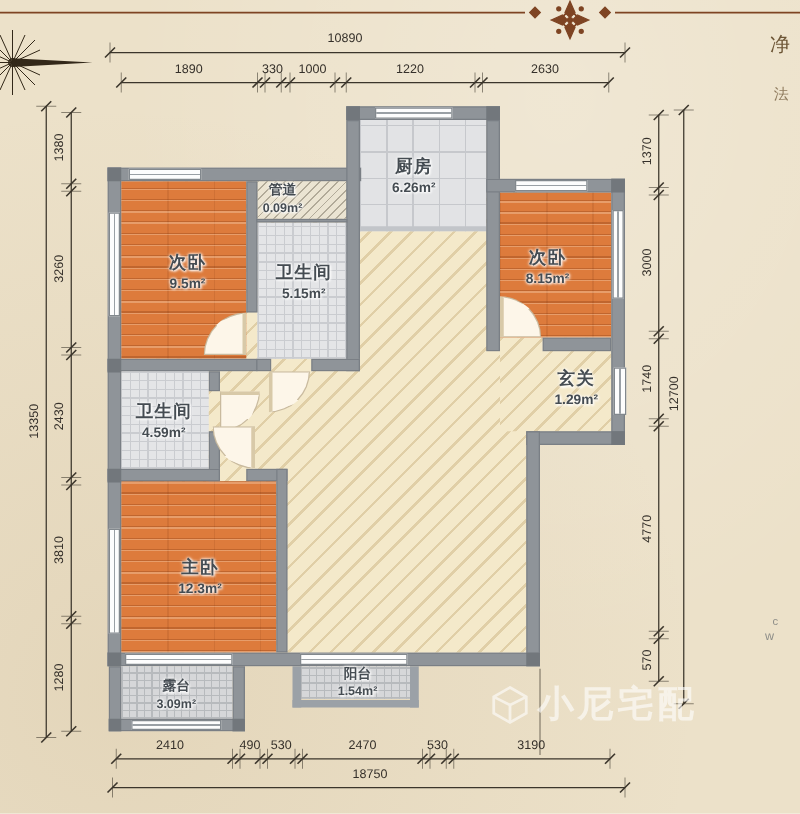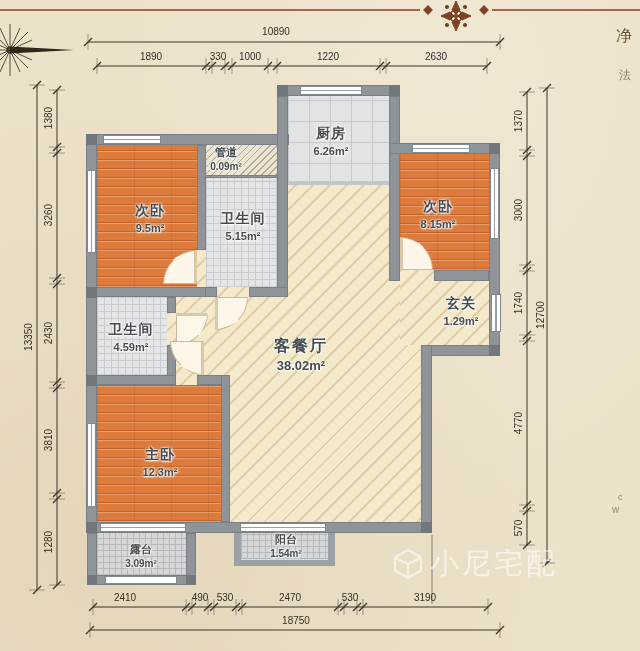--- a/index.html
+++ b/index.html
@@ -39,21 +39,21 @@
   .room-label .rarea{font-size:11px;font-weight:bold}
   .room-label.sm .rname{font-size:11px;letter-spacing:0}
   .room-label.sm .rarea{font-size:10px}
   .room-label.lg .rname{font-size:16px;letter-spacing:2px}
   .room-label.lg .rarea{font-size:13px}
   .dim{position:absolute;transform:translate(-50%,-50%);font-size:10px;color:#35302a;white-space:nowrap}
   .dim.v{transform:translate(-50%,-50%) rotate(-90deg)}
   #dim-svg,#deco-svg{position:absolute;left:0;top:0;pointer-events:none}
   .edge{position:absolute;color:#6d5636;white-space:nowrap}
   #wm{position:absolute;left:392px;top:544px;display:flex;align-items:center;gap:6px;opacity:.6}
-  #wm .wm-text{font-size:29px;font-weight:normal;color:#fff;letter-spacing:3px}
+  #wm .wm-text{font-size:29px;font-weight:bold;color:#fff;letter-spacing:3px}
 </style>
 </head>
 <body>
 
 <div id="canvas">
 
   <svg id="deco-svg" width="640" height="651">
     <g stroke="#7e4423" fill="#7e4423">
       <line x1="0" y1="10" x2="420" y2="10" stroke-width="1.4"></line>
       <line x1="492" y1="10" x2="640" y2="10" stroke-width="1.4"></line>
@@ -172,24 +172,20 @@
     <div class="rname">厨房</div>
     <div class="rarea">6.26m²</div>
   </div>
   <div class="room-label" style="left:438px;top:214px">
     <div class="rname">次卧</div>
     <div class="rarea">8.15m²</div>
   </div>
   <div class="room-label" style="left:461px;top:311px">
     <div class="rname">玄关</div>
     <div class="rarea">1.29m²</div>
-  </div>
-  <div class="room-label lg" style="left:301px;top:355px">
-    <div class="rname">客餐厅</div>
-    <div class="rarea">38.02m²</div>
   </div>
   <div class="room-label" style="left:131px;top:337px">
     <div class="rname">卫生间</div>
     <div class="rarea">4.59m²</div>
   </div>
   <div class="room-label" style="left:160px;top:462px">
     <div class="rname">主卧</div>
     <div class="rarea">12.3m²</div>
   </div>
   <div class="room-label sm" style="left:141px;top:557px">
@@ -313,21 +309,21 @@
       <line x1="432" y1="535" x2="432" y2="604" stroke="#3b352b" stroke-width="0.7" opacity="0.8"></line>
     </svg>
 
   <span class="dim" style="left:276px;top:31px">10890</span>
   <span class="dim" style="left:151px;top:56px">1890</span>
   <span class="dim" style="left:218px;top:56px">330</span>
   <span class="dim" style="left:250px;top:56px">1000</span>
   <span class="dim" style="left:328px;top:56px">1220</span>
   <span class="dim" style="left:436px;top:56px">2630</span>
 
-  <span class="dim" style="left:125px;top:597px">2410</span>
+  <span class="dim" style="left:136px;top:597px">2410</span>
   <span class="dim" style="left:200px;top:597px">490</span>
   <span class="dim" style="left:225px;top:597px">530</span>
   <span class="dim" style="left:290px;top:597px">2470</span>
   <span class="dim" style="left:350px;top:597px">530</span>
   <span class="dim" style="left:425px;top:597px">3190</span>
   <span class="dim" style="left:296px;top:620px">18750</span>
 
   <span class="dim v" style="left:48px;top:118px">1380</span>
   <span class="dim v" style="left:48px;top:215px">3260</span>
   <span class="dim v" style="left:48px;top:333px">2430</span>

